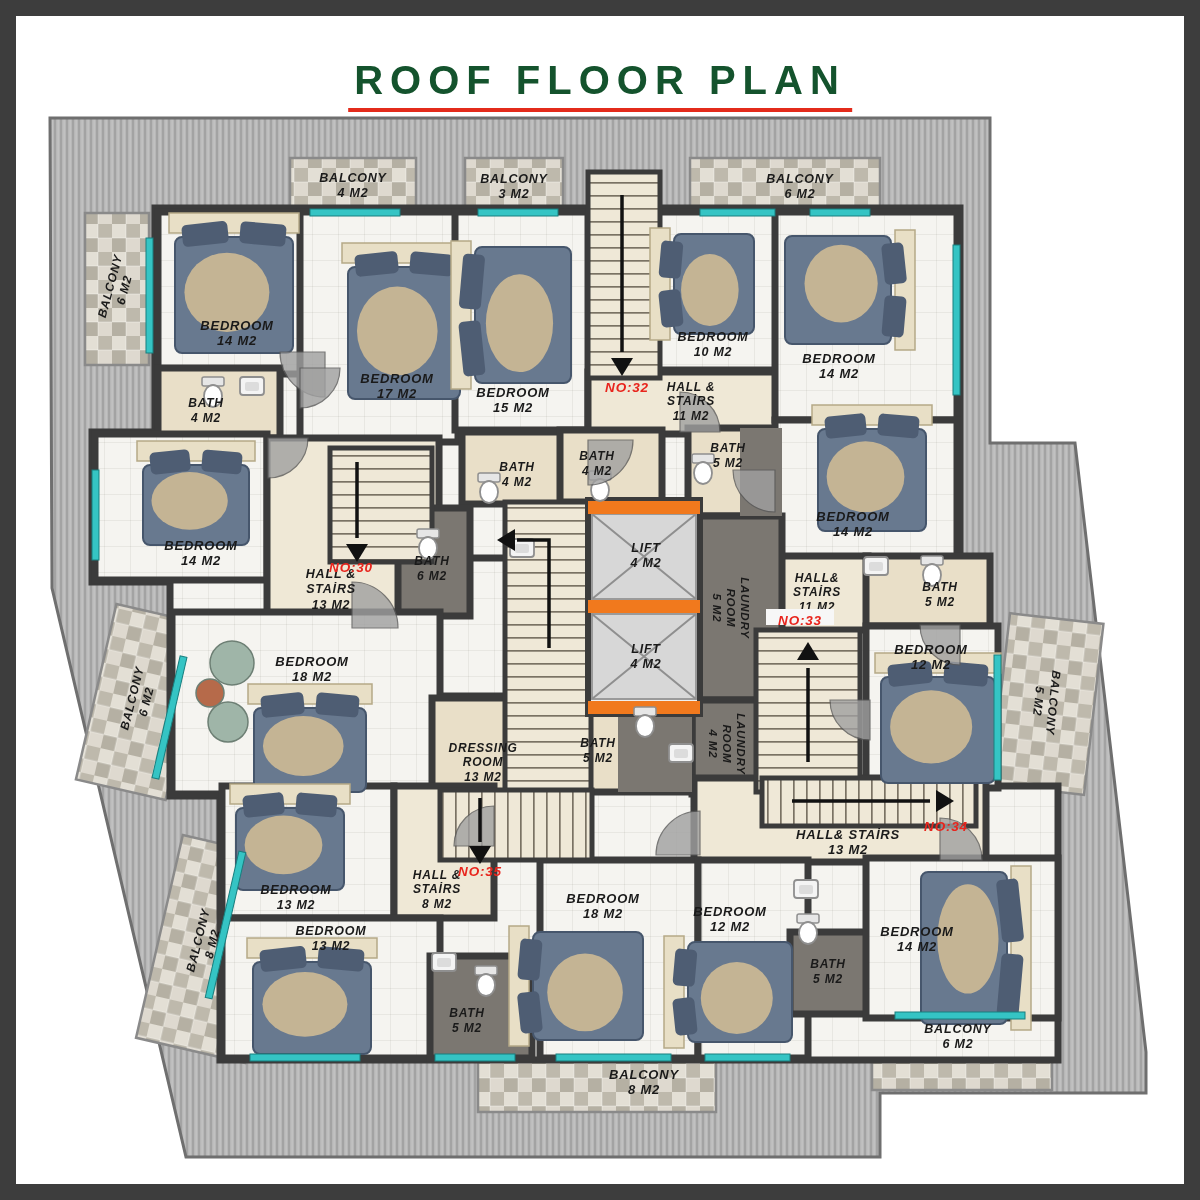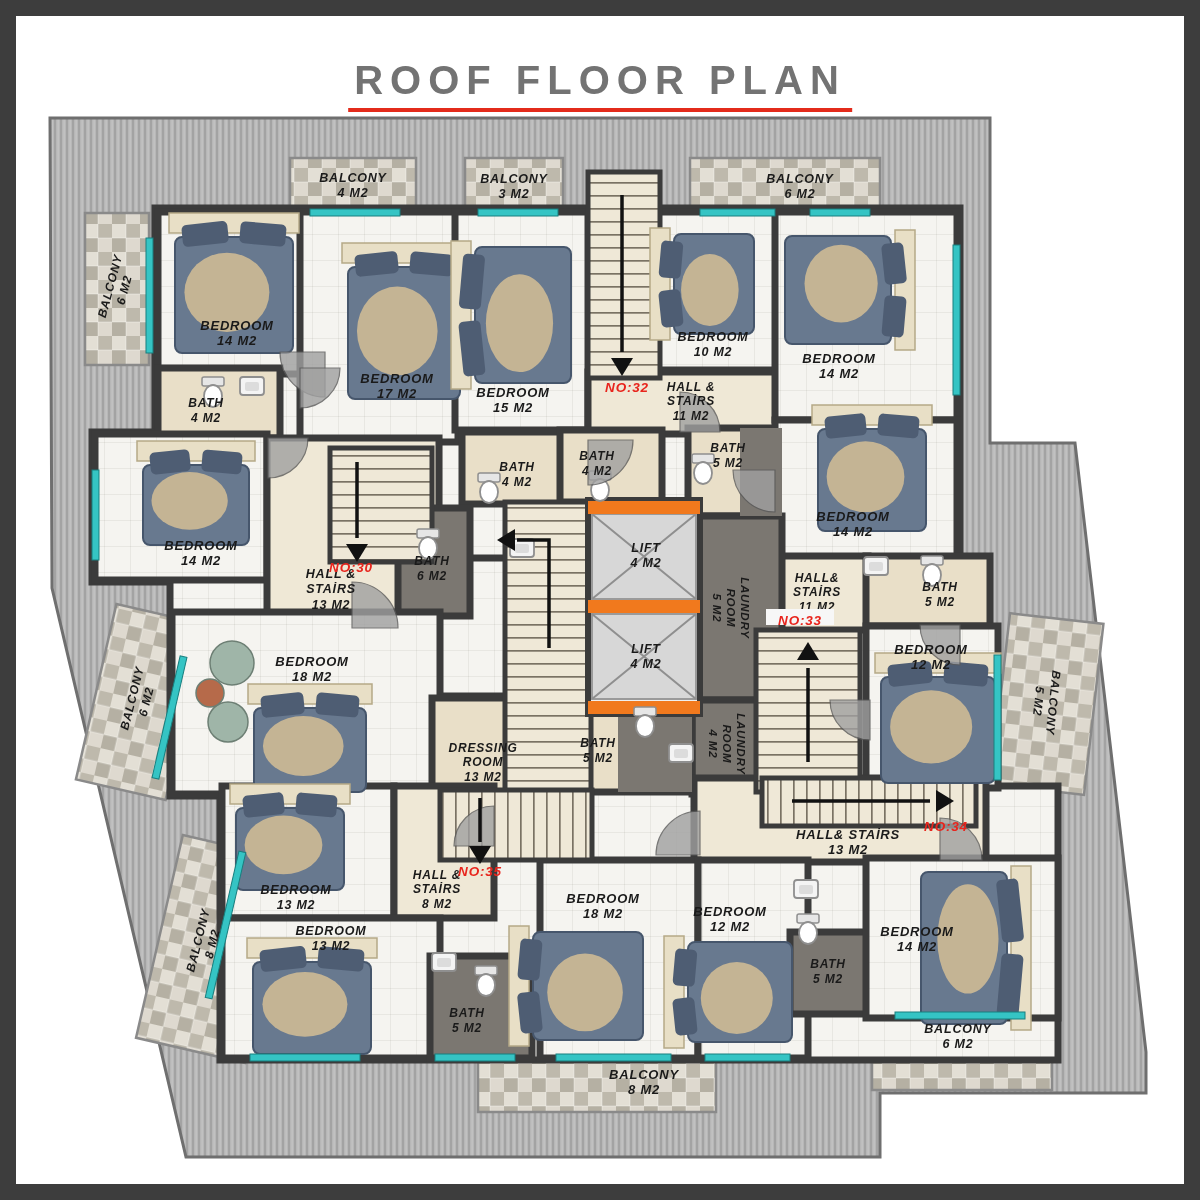--- a/index.html
+++ b/index.html
@@ -1,20 +1,20 @@
 <!DOCTYPE html>
 <html><head>
 <meta charset="utf-8">
 <style>
   html,body{margin:0;padding:0;background:#ffffff;}
   #stage{position:relative;width:1200px;height:1200px;background:#ffffff;overflow:hidden;
          font-family:"Liberation Sans","DejaVu Sans",sans-serif;}
   #frame{position:absolute;inset:0;border:16px solid #3d3d3d;pointer-events:none;z-index:50;}
   #title{position:absolute;top:58px;left:50%;transform:translateX(-50%);
-         font-size:40px;font-weight:bold;letter-spacing:7px;color:#737373;
+         font-size:40px;font-weight:bold;letter-spacing:7px;color:#14532d;
          border-bottom:4px solid #e32b1b;padding:0 6px 5px 6px;white-space:nowrap;z-index:40;}
   svg text{font-family:"Liberation Sans","DejaVu Sans",sans-serif;font-weight:bold;font-style:italic;}
 </style>
 </head>
 <body>
 
 <div id="stage">
   <div id="title">ROOF FLOOR PLAN</div>
   <svg id="plan" width="1200" height="1200" viewBox="0 0 1200 1200" style="position:absolute;left:0;top:0;">
       <defs>

